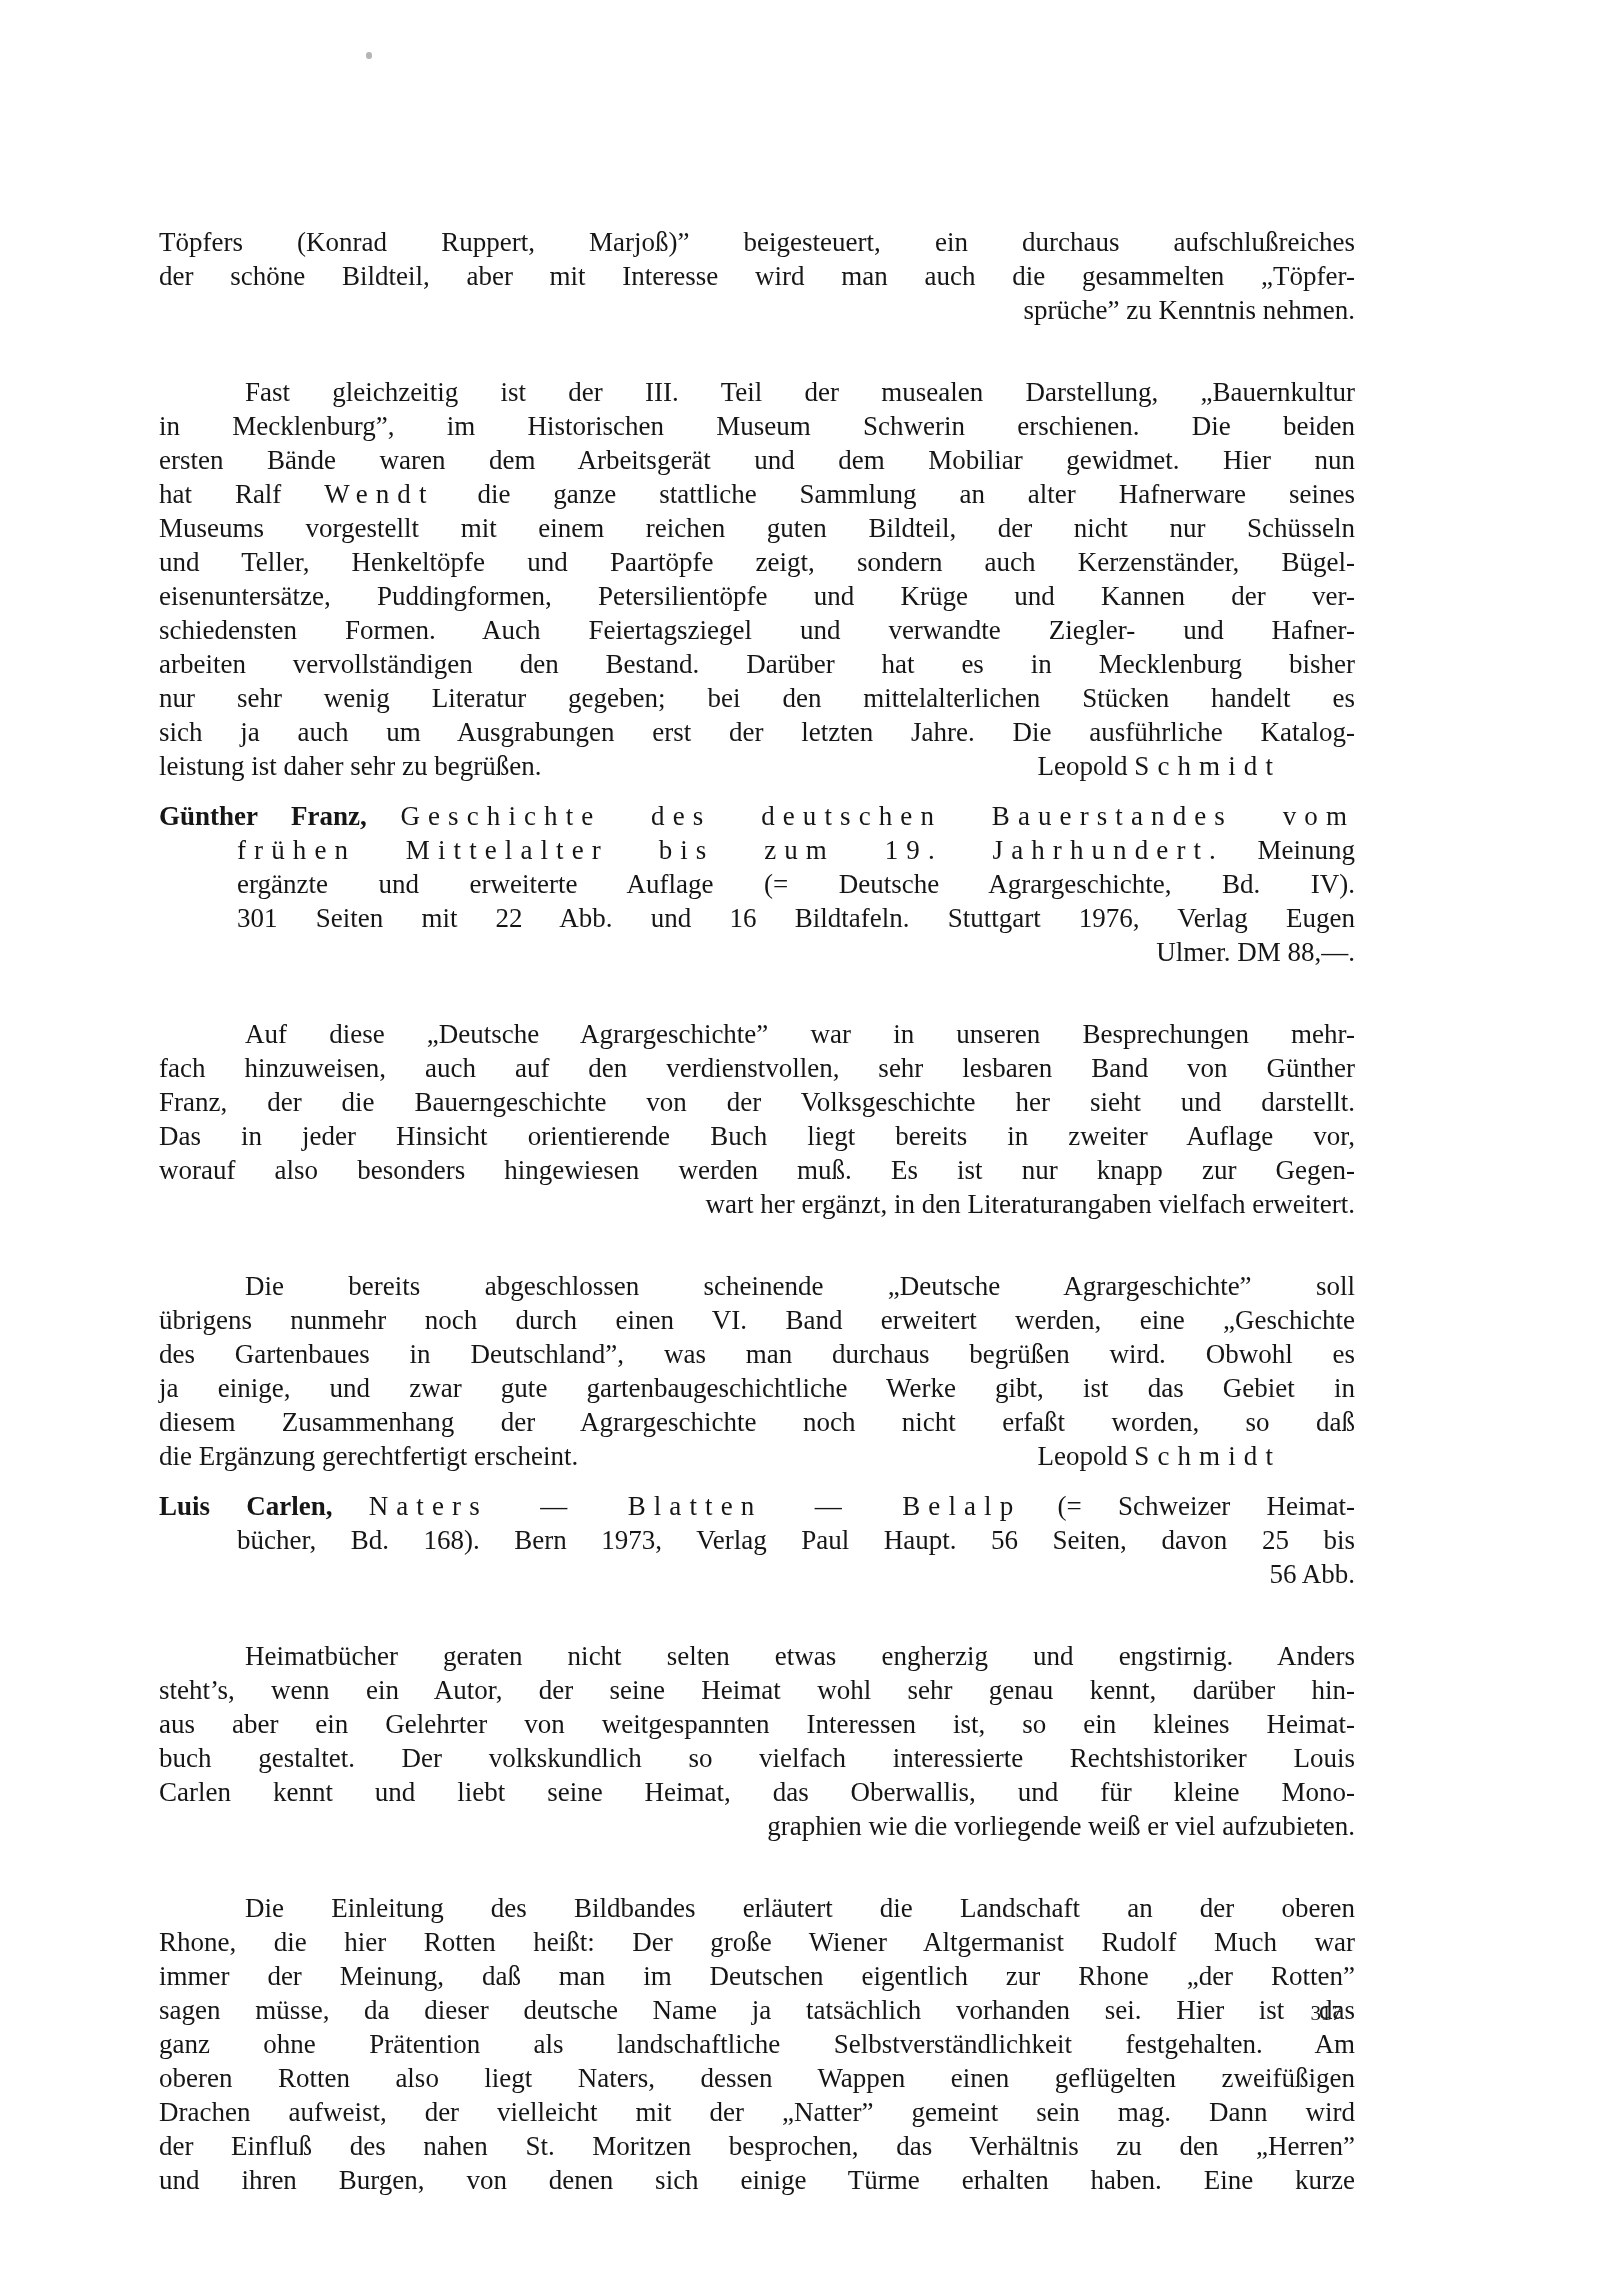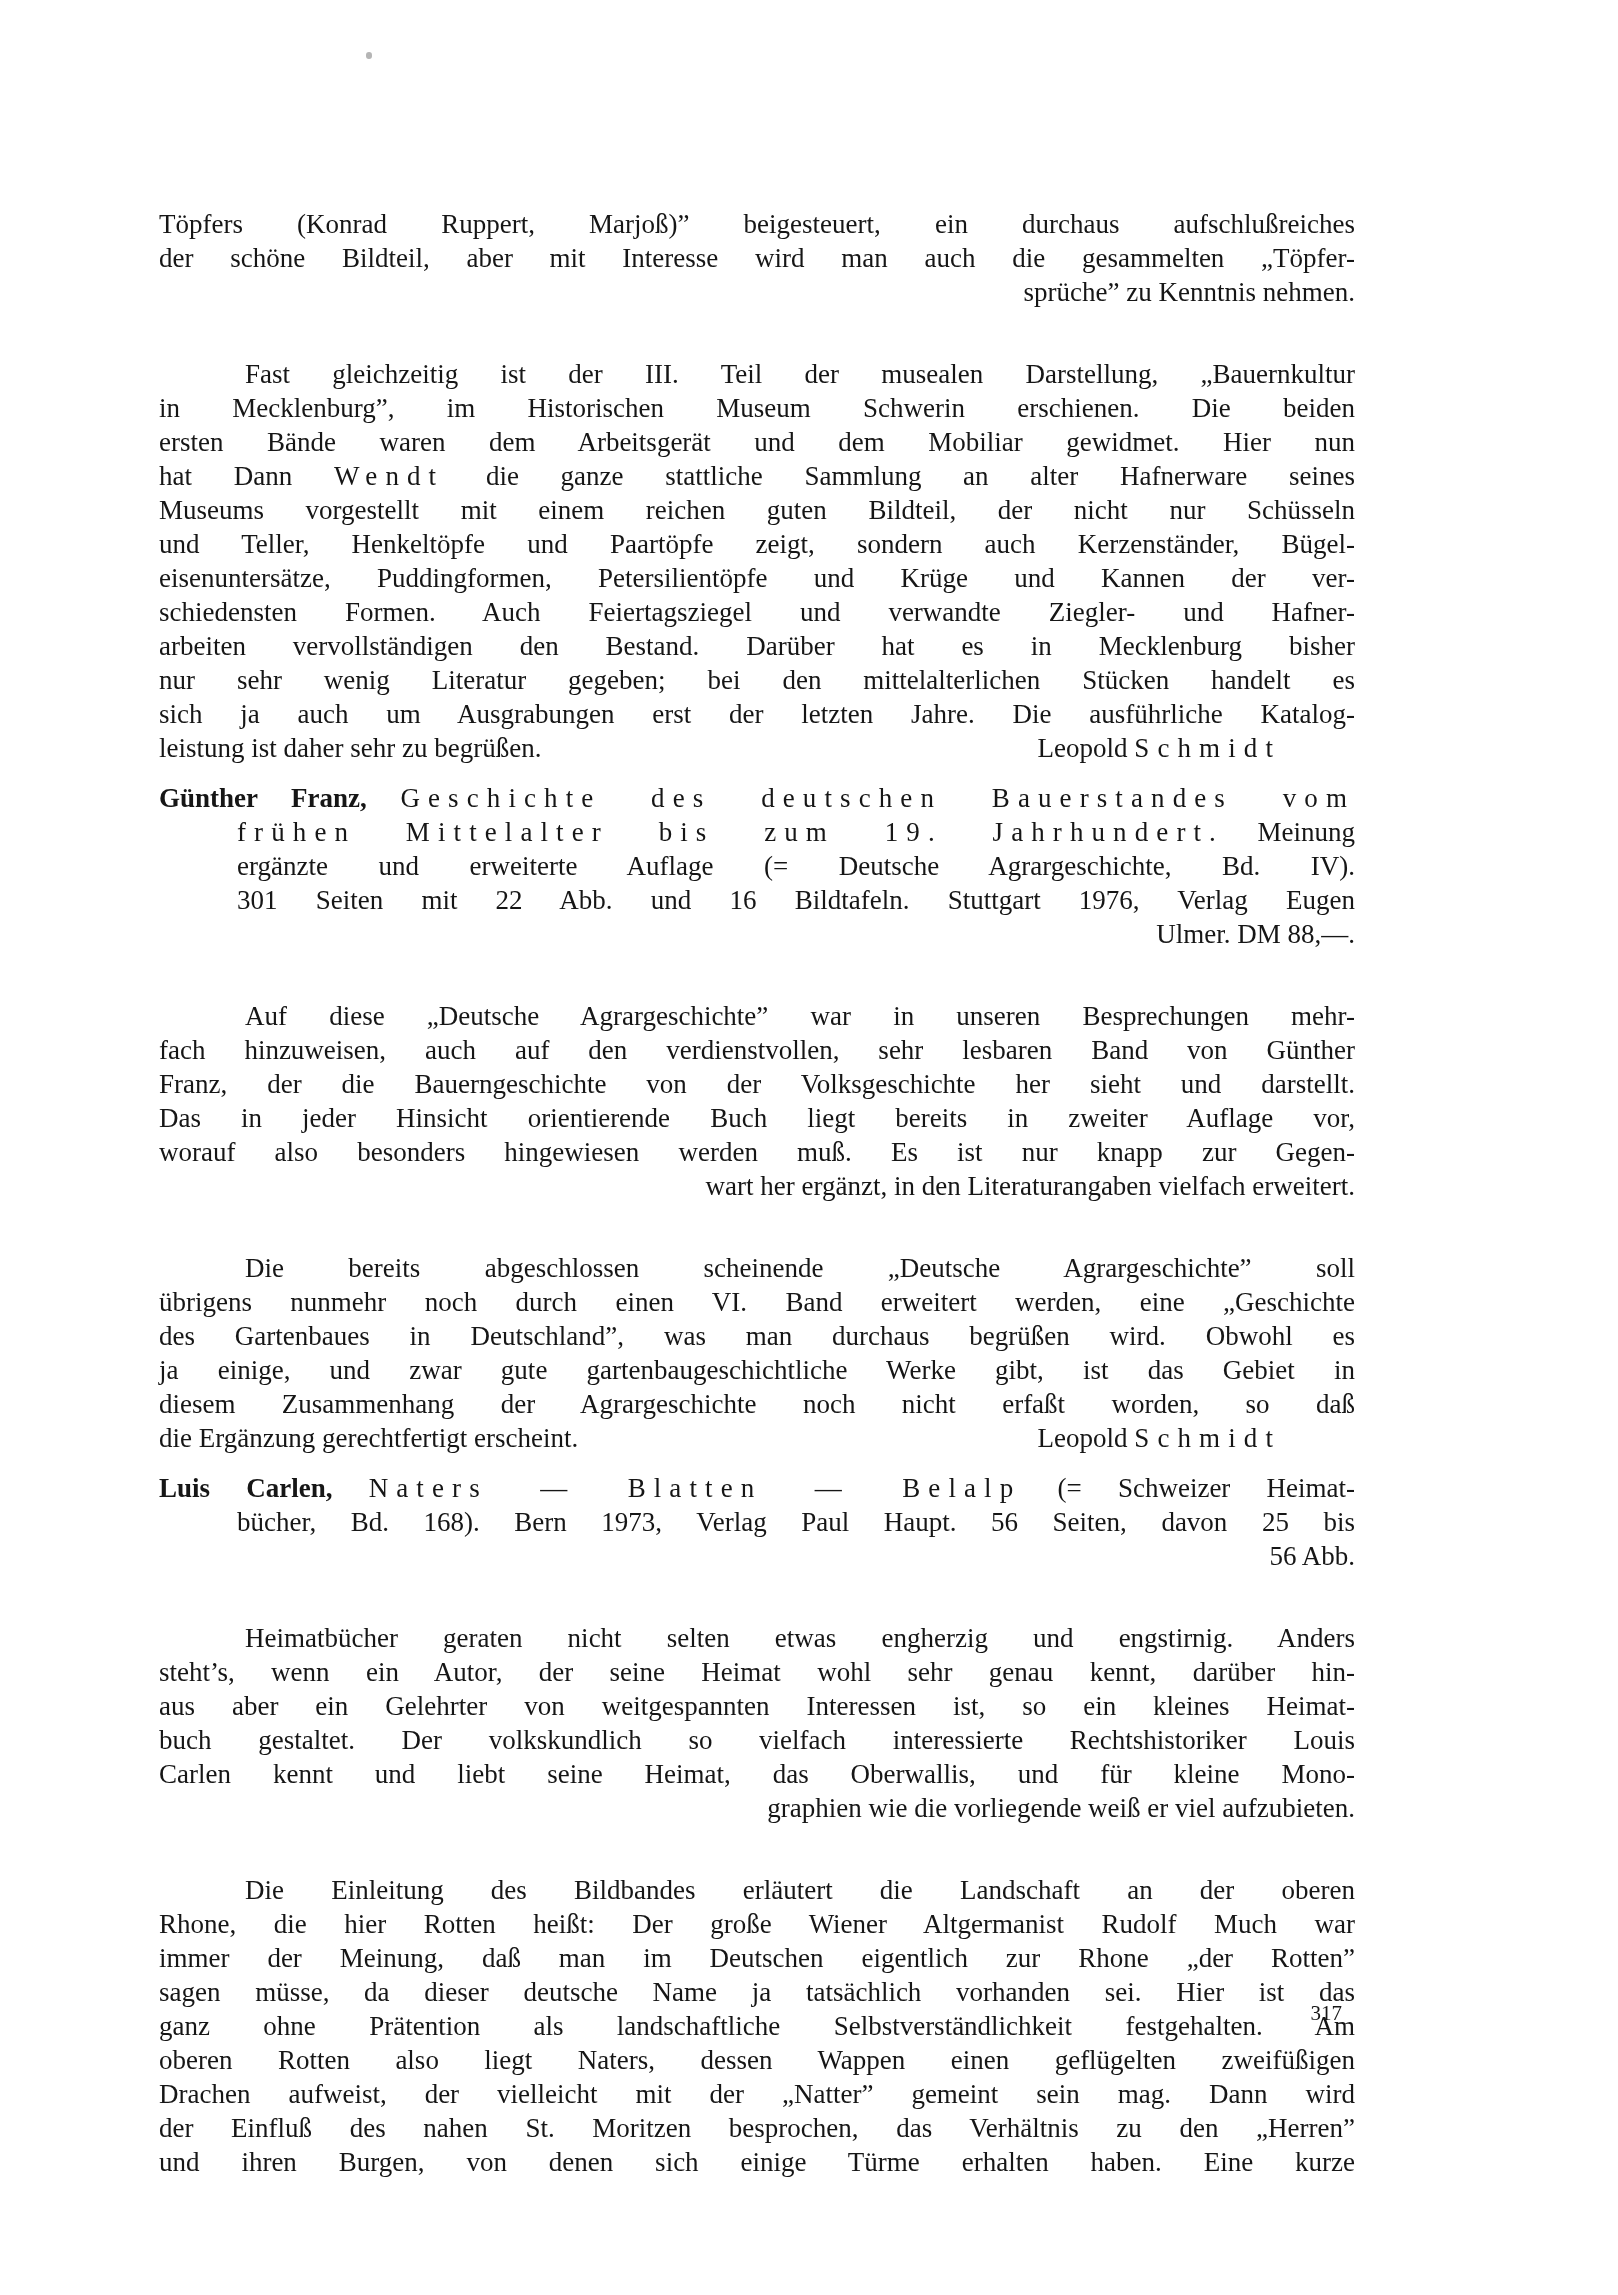--- a/index.html
+++ b/index.html
@@ -4,21 +4,21 @@
 <style>
   html,body{margin:0;padding:0;}
   body{
     width:1618px;height:2295px;position:relative;
     background:#ffffff;overflow:hidden;
     font-family:"Liberation Serif",serif;
     color:#161616;
   }
   .page{position:absolute;inset:0;}
   .text-column{
-    position:absolute;left:159px;top:207px;width:1196px;
+    position:absolute;left:159px;top:225px;width:1196px;
     font-size:27px;line-height:34px;
   }
   .block{margin:0;}
   .block.entry{margin:16px 0 13px;padding-left:78px;}
   .block.entry .line.first{margin-left:-78px;}
   .line{min-height:34px;text-align:right;}
   .line.just{text-align:justify;text-align-last:justify;}
   .line.indent{padding-left:86px;margin-top:48px;}
   .line.sigline{display:flex;justify-content:space-between;align-items:baseline;}
   .sig{padding-right:74px;white-space:nowrap;}
@@ -41,21 +41,21 @@
   <div class="text-column">
       <div class="block para">
         <div class="line just"><span>Töpfers (Konrad Ruppert, Marjoß)” beigesteuert, ein durchaus aufschlußreiches</span></div>
         <div class="line just"><span>der schöne Bildteil, aber mit Interesse wird man auch die gesammelten „Töpfer-</span></div>
         <div class="line"><span>sprüche” zu Kenntnis nehmen.</span></div>
       </div>
       <div class="block para">
         <div class="line just indent"><span>Fast gleichzeitig ist der III. Teil der musealen Darstellung, „Bauernkultur</span></div>
         <div class="line just"><span>in Mecklenburg”, im Historischen Museum Schwerin erschienen. Die beiden</span></div>
         <div class="line just"><span>ersten Bände waren dem Arbeitsgerät und dem Mobiliar gewidmet. Hier nun</span></div>
-        <div class="line just"><span>hat Dann </span><span class="sp">Wendt</span><span> die ganze stattliche Sammlung an alter Hafnerware seines</span></div>
+        <div class="line just"><span>hat Ralf </span><span class="sp">Wendt</span><span> die ganze stattliche Sammlung an alter Hafnerware seines</span></div>
         <div class="line just"><span>Museums vorgestellt mit einem reichen guten Bildteil, der nicht nur Schüsseln</span></div>
         <div class="line just"><span>und Teller, Henkeltöpfe und Paartöpfe zeigt, sondern auch Kerzenständer, Bügel-</span></div>
         <div class="line just"><span>eisenuntersätze, Puddingformen, Petersilientöpfe und Krüge und Kannen der ver-</span></div>
         <div class="line just"><span>schiedensten Formen. Auch Feiertagsziegel und verwandte Ziegler- und Hafner-</span></div>
         <div class="line just"><span>arbeiten vervollständigen den Bestand. Darüber hat es in Mecklenburg bisher</span></div>
         <div class="line just"><span>nur sehr wenig Literatur gegeben; bei den mittelalterlichen Stücken handelt es</span></div>
         <div class="line just"><span>sich ja auch um Ausgrabungen erst der letzten Jahre. Die ausführliche Katalog-</span></div>
         <div class="line sigline">
           <span><span>leistung ist daher sehr zu begrüßen.</span></span>
           <span class="sig"><span>Leopold </span><span class="sp">Schmidt</span></span>

